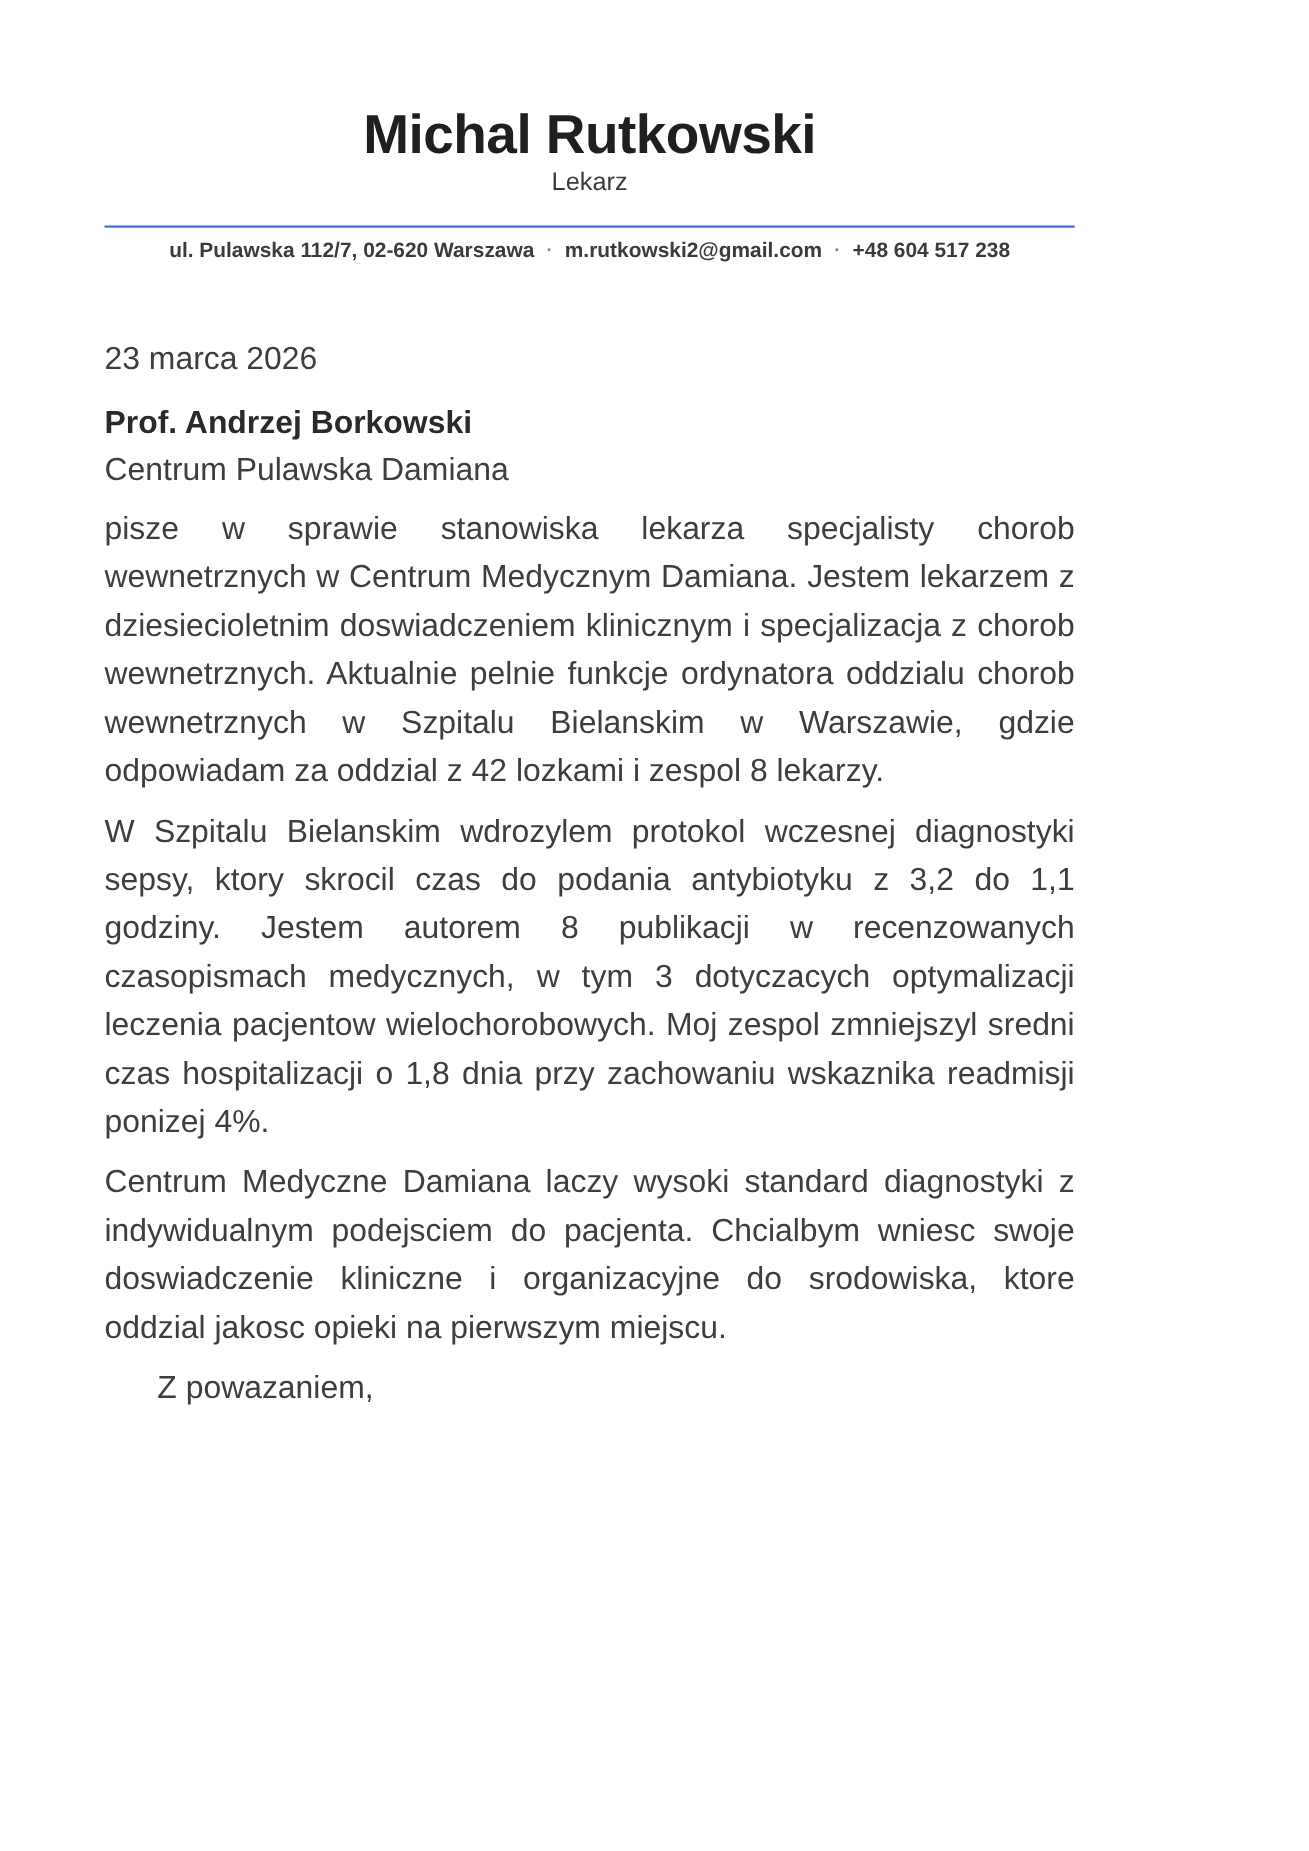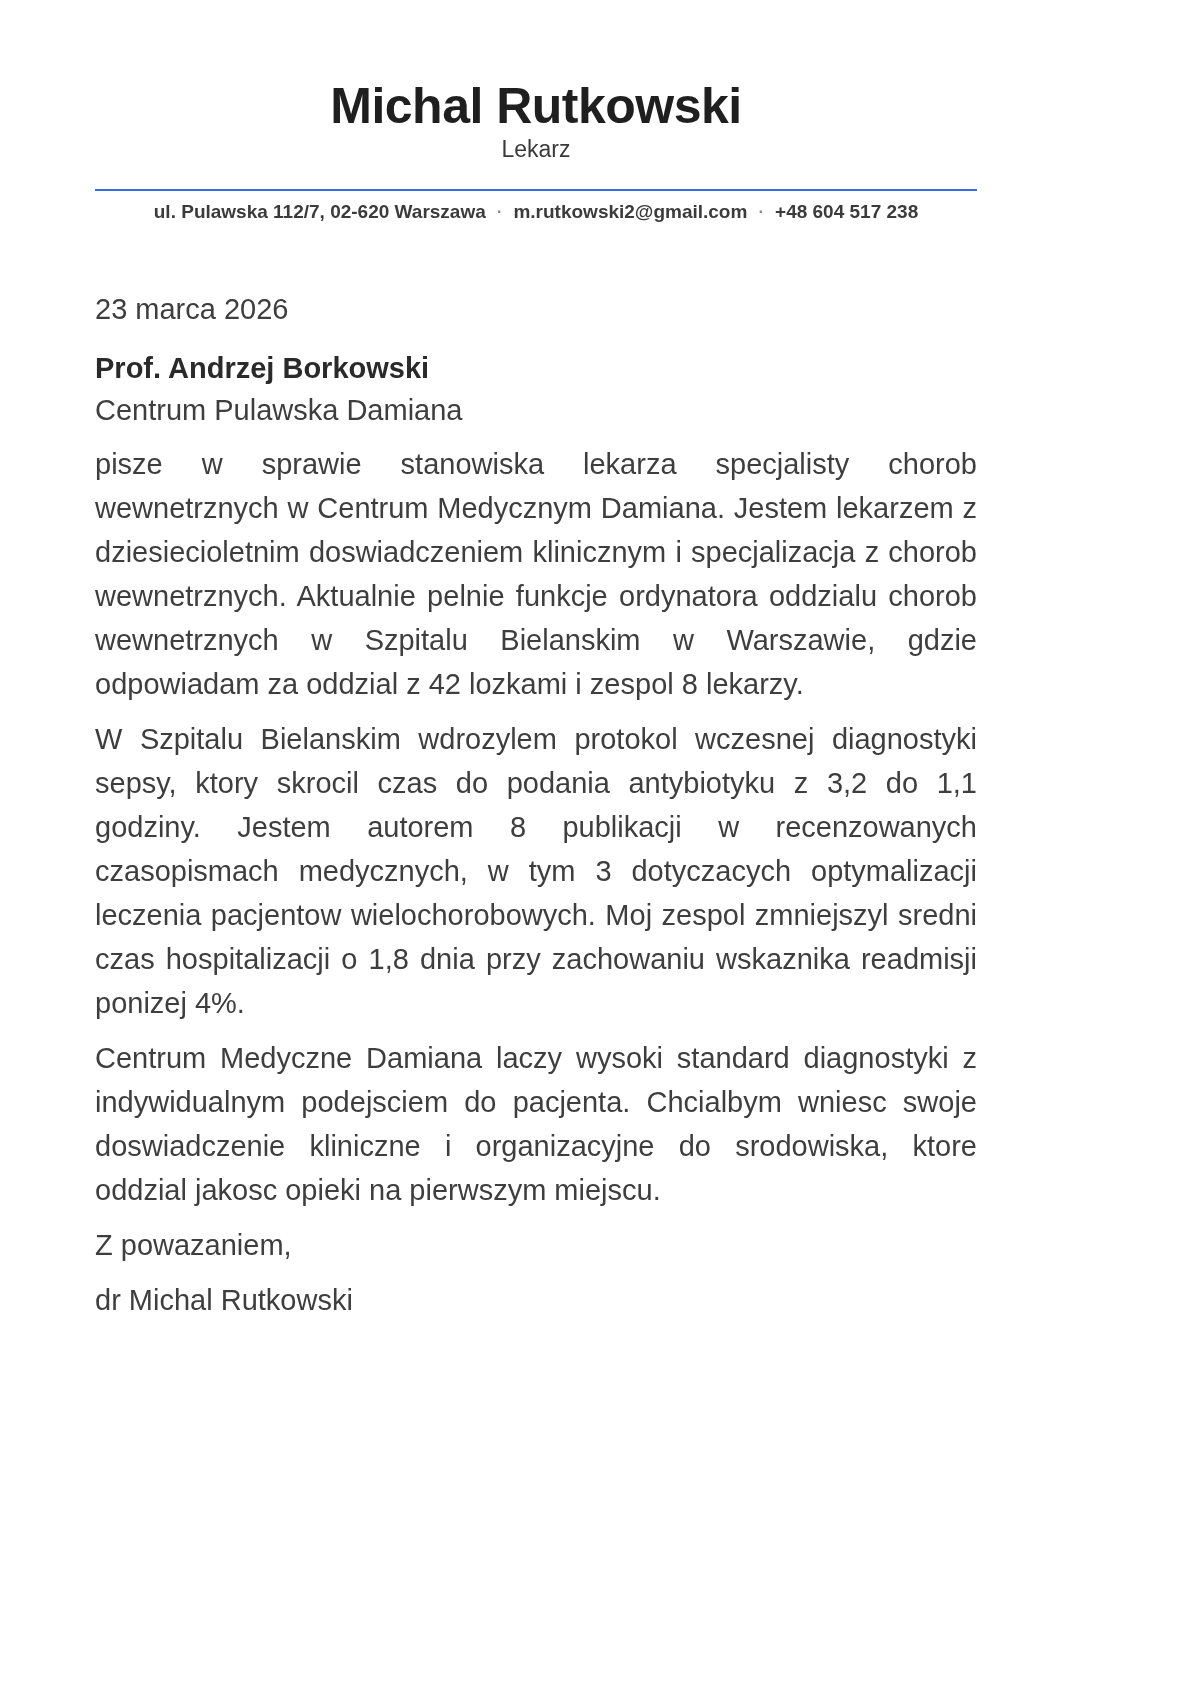--- a/index.html
+++ b/index.html
@@ -7,21 +7,21 @@
   body {
     width: 1190px;
     height: 1683px;
     overflow: hidden;
     font-family: "Liberation Sans", "DejaVu Sans", sans-serif;
   }
   .page {
     width: 1072px;
     height: 1683px;
     background: #ffffff;
-    padding: 0 95px;
+    padding: 16px 95px;
   }
   
   .header {
     text-align: center;
     padding-top: 78px;
   }
   .name {
     font-size: 50px;
     font-weight: 700;
     color: #1f1f1f;
@@ -61,21 +61,21 @@
     line-height: 44px;
   }
   .date { margin-top: 60px; }
   .recipient { margin-top: 16px; line-height: 42px; }
   .recipient-name { font-weight: 700; color: #2a2a2a; }
   .salutation { margin-top: 46px; }
   .para {
     margin-top: 11px;
     text-align: justify;
   }
-  .closing { margin-top: 11px; }
+  .closing { margin-top: 11px; margin-left: 48px; }
   .signature { margin-top: 11px; }
 </style>
 </head>
 <body>
 
 <div class="page">
 
   <header class="header">
     <div class="name">Michal Rutkowski</div>
     <div class="role">Lekarz</div>
@@ -92,16 +92,15 @@
       <div class="recipient-name">Prof. Andrzej Borkowski</div>
       <div class="recipient-org">Centrum Pulawska Damiana</div>
     </div>
 
 
     <p class="para">pisze w sprawie stanowiska lekarza specjalisty chorob wewnetrznych w Centrum Medycznym Damiana. Jestem lekarzem z dziesiecioletnim doswiadczeniem klinicznym i specjalizacja z chorob wewnetrznych. Aktualnie pelnie funkcje ordynatora oddzialu chorob wewnetrznych w Szpitalu Bielanskim w Warszawie, gdzie odpowiadam za oddzial z 42 lozkami i zespol 8 lekarzy.</p>
     <p class="para">W Szpitalu Bielanskim wdrozylem protokol wczesnej diagnostyki sepsy, ktory skrocil czas do podania antybiotyku z 3,2 do 1,1 godziny. Jestem autorem 8 publikacji w recenzowanych czasopismach medycznych, w tym 3 dotyczacych optymalizacji leczenia pacjentow wielochorobowych. Moj zespol zmniejszyl sredni czas hospitalizacji o 1,8 dnia przy zachowaniu wskaznika readmisji ponizej 4%.</p>
     <p class="para">Centrum Medyczne Damiana laczy wysoki standard diagnostyki z indywidualnym podejsciem do pacjenta. Chcialbym wniesc swoje doswiadczenie kliniczne i organizacyjne do srodowiska, ktore oddzial jakosc opieki na pierwszym miejscu.</p>
 
     <p class="closing">Z powazaniem,</p>
-    <p class="signature">dr Michal Rutkowski</p>
   </main>
 
 </div>
 
 </body></html>

